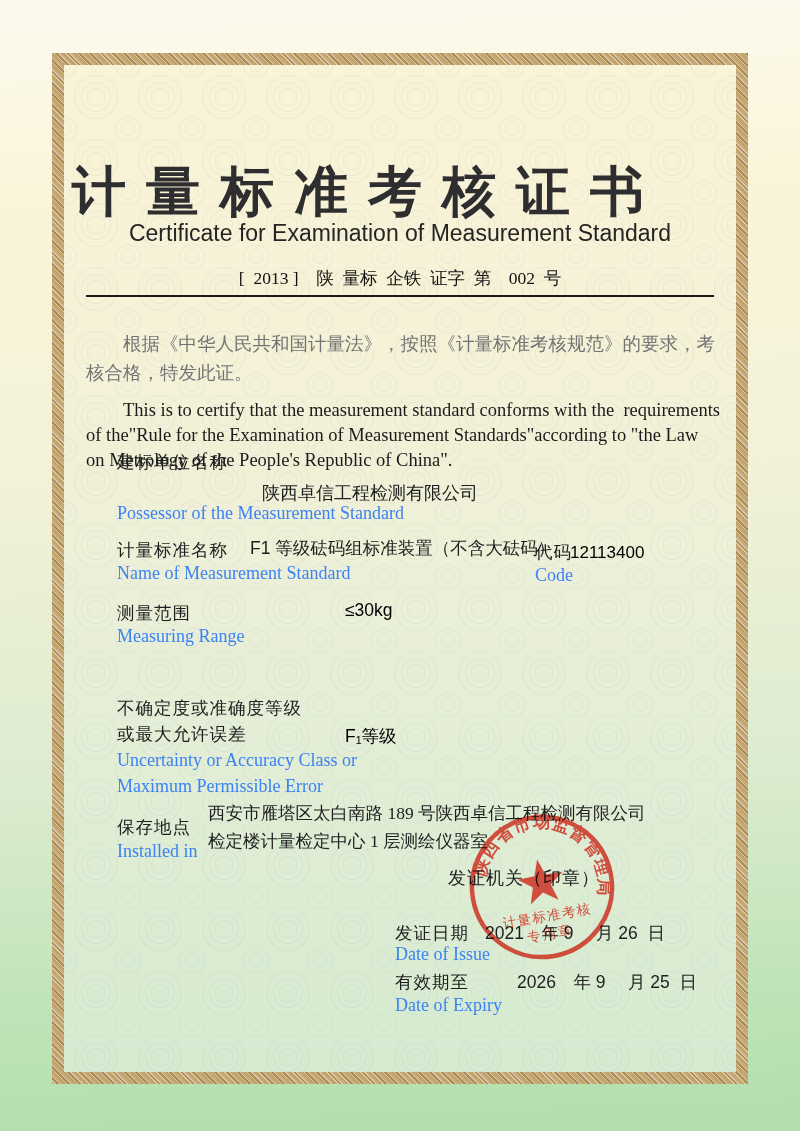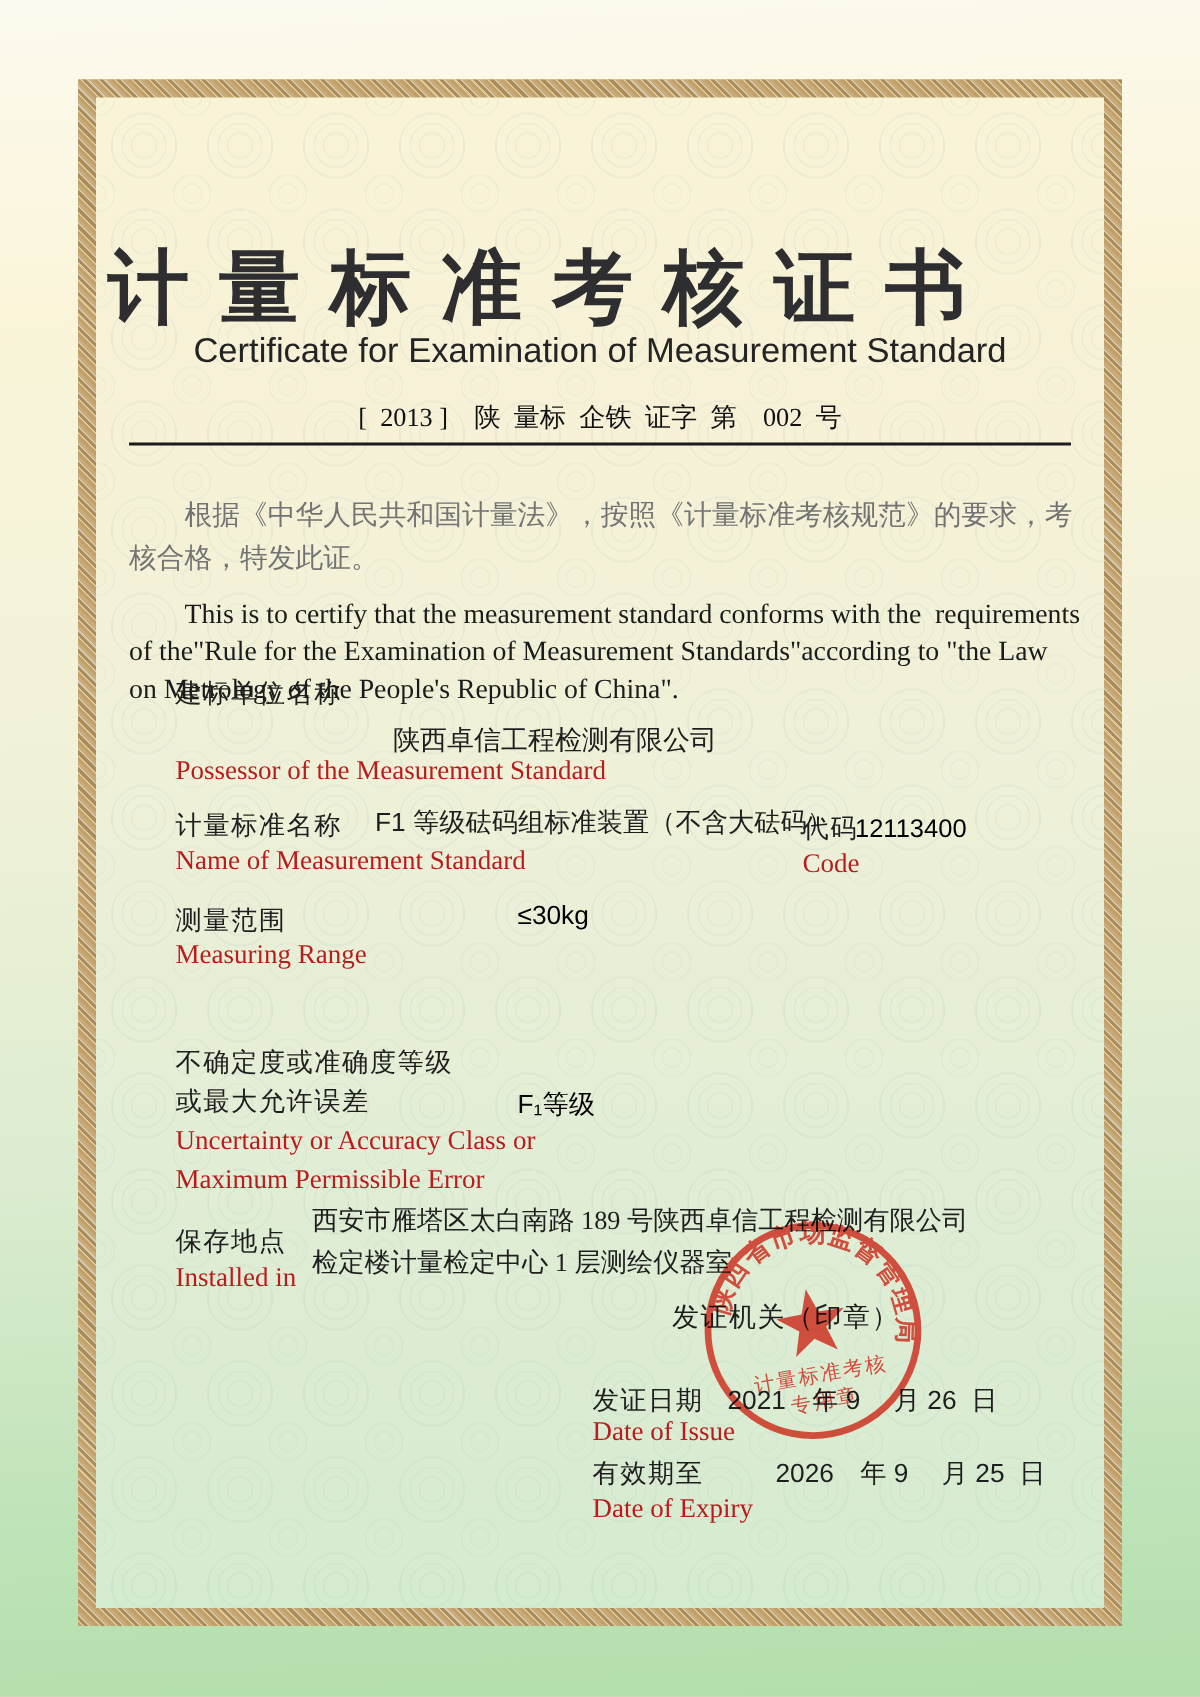--- a/index.html
+++ b/index.html
@@ -19,21 +19,21 @@
     background-image:
       radial-gradient(circle, rgba(120,170,180,0) 0 8px, rgba(120,170,180,.11) 8px 9px, rgba(120,170,180,0) 9px 14px, rgba(120,170,180,.11) 14px 15px, rgba(120,170,180,0) 15px 21px, rgba(120,170,180,.11) 21px 22px, rgba(120,170,180,0) 22px),
       radial-gradient(circle, rgba(120,170,180,0) 0 6px, rgba(120,170,180,.09) 6px 7px, rgba(120,170,180,0) 7px 12px, rgba(120,170,180,.09) 12px 13px, rgba(120,170,180,0) 13px),
       linear-gradient(180deg,#f9f3d7 0%,#f7f2d7 22%,#eef0d8 48%,#e1edd5 72%,#d5ebd0 100%);
     background-size:64px 64px,64px 64px,100% 100%;
     background-position:0 0,32px 32px,0 0;
   }
   .content{position:absolute;left:0;top:0;width:800px;height:1131px;z-index:2;}
   .abs{position:absolute;}
   .cn{font-family:"Liberation Serif","DejaVu Serif",serif;color:#1e1e1e;}
-  .ens{font-family:"Liberation Serif","DejaVu Serif",serif;color:#b91c1c;}
+  .ens{font-family:"Liberation Serif","DejaVu Serif",serif;color:#3b82f6;}
   .title-cn{
     left:0;top:156px;width:716px;text-align:center;
     font-family:"DejaVu Serif","Liberation Serif",serif;font-weight:bold;
     font-size:54px;letter-spacing:20px;text-indent:20px;color:#2e2e30;
   }
   .title-en{left:0;top:220px;width:800px;text-align:center;font-size:23px;color:#242424;
     font-family:"Liberation Sans","DejaVu Sans",sans-serif;}
   .certno{left:0;top:266px;width:800px;text-align:center;font-size:17.5px;color:#111;white-space:pre;}
   .rule{left:86px;top:295px;width:628px;height:2px;background:#1b1b1b;}
   .intro{left:86px;top:330px;width:634px;}

